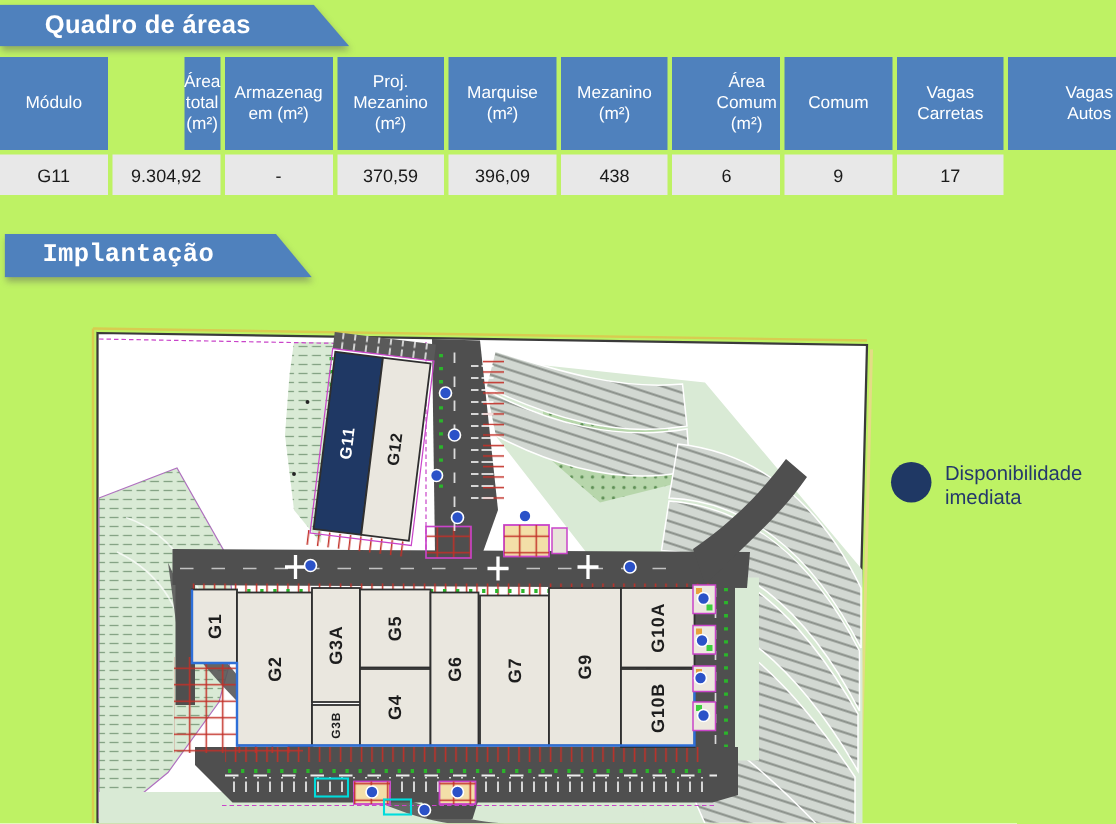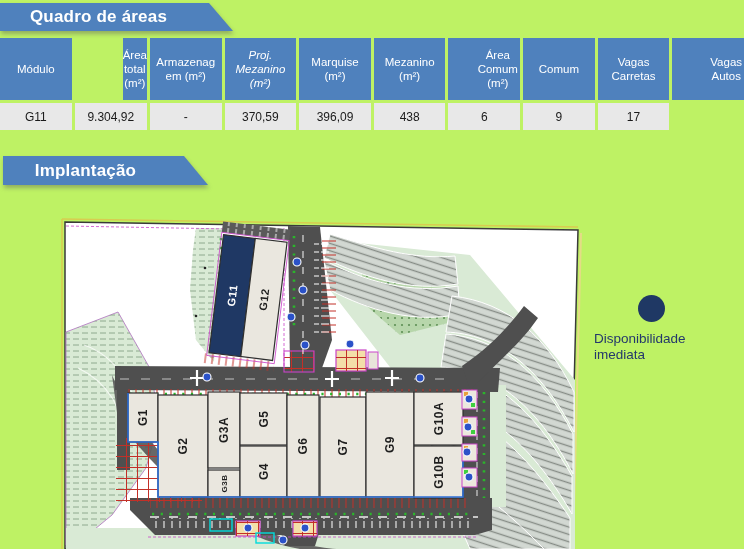--- a/index.html
+++ b/index.html
@@ -7,34 +7,34 @@
         font-family:"Liberation Sans",sans-serif;}
 
   
   .banner{position:absolute;left:0;background:#4f81bd;color:#fff;font-weight:bold;
           font-size:17px;display:flex;align-items:center;justify-content:center;
           clip-path:polygon(0 0,calc(100% - 24px) 0,100% 100%,0 100%);
           letter-spacing:.2px;}
   .banner-wrap{position:absolute;filter:drop-shadow(1px 3px 2px rgba(90,90,90,.45));}
   #banner-quadro-wrap{top:3px;left:0;}
   #banner-quadro{position:relative;width:233px;height:28px;padding-right:36px;box-sizing:border-box;}
-  #banner-impl-wrap{top:156px;left:3px;}
+  #banner-impl-wrap{top:156px;left:3px;font-family:Liberation Mono, monospace;}
   #banner-impl{position:relative;width:205px;height:29px;padding-right:40px;box-sizing:border-box;}
 
   
   #areas-table{position:absolute;top:38px;left:0;width:744px;display:grid;
                grid-template-columns:repeat(10,1fr);grid-template-rows:62px 27px;
                column-gap:3px;row-gap:3px;}
   .th{background:#4f81bd;color:#fff;font-size:11.5px;line-height:14px;display:flex;
       align-items:center;justify-content:center;text-align:center;white-space:pre-line;}
   .td{background:#e8e8e8;color:#1a1a1a;font-size:12px;display:flex;align-items:center;
       justify-content:center;}
 
   
-  #legend{position:absolute;left:594px;top:295px;display:flex;align-items:center;gap:9px;flex-direction:column;}
+  #legend{position:absolute;left:594px;top:308px;display:flex;align-items:flex-start;gap:9px;}
   #legend-swatch{width:27px;height:27px;border-radius:50%;background:#1f3864;flex:0 0 auto;}
   #legend-label{width:114px;font-size:13.5px;line-height:16px;color:#24386b;}
 
   
   #plan{position:absolute;left:0;top:0;}
   .bld{fill:#eae7df;stroke:#2f2f2f;stroke-width:1.2;}
   .bld-label{font-family:"Liberation Sans",sans-serif;font-size:12px;font-weight:600;
              fill:#1d1d1d;text-anchor:middle;dominant-baseline:central;letter-spacing:.5px;}
   .gdots{stroke:#2bb52b;stroke-width:2.6;stroke-dasharray:2.2 6.5;fill:none;}
   .mag{stroke:#c944c9;stroke-width:.8;fill:none;stroke-dasharray:3 2;}
@@ -50,21 +50,21 @@
   <div class="banner-wrap" id="banner-quadro-wrap">
     <div class="banner" id="banner-quadro">Quadro de áreas</div>
   </div>
 
   <div id="areas-table">
       <div class="th" style="background: rgb(79, 129, 189); color: rgb(255, 255, 255);">Módulo</div>
       <div class="th" style="background: rgb(79, 129, 189); color: rgb(255, 255, 255); margin-left: 48px;">Área total
 (m²)</div>
       <div class="th" style="background: rgb(79, 129, 189); color: rgb(255, 255, 255);">Armazenag
 em (m²)</div>
-      <div class="th" style="background: rgb(79, 129, 189); color: rgb(255, 255, 255); font-style: italic;">Proj.
+      <div class="th" style="background: rgb(79, 129, 189); color: rgb(255, 255, 255);">Proj.
 Mezanino
 (m²)</div>
       <div class="th" style="background: rgb(79, 129, 189); color: rgb(255, 255, 255);">Marquise
 (m²)</div>
       <div class="th" style="background: rgb(79, 129, 189); color: rgb(255, 255, 255);">Mezanino
 (m²)</div>
       <div class="th" style="background: rgb(79, 129, 189); color: rgb(255, 255, 255); padding-left: 27px;">Área
 Comum
 (m²)</div>
       <div class="th" style="background: rgb(79, 129, 189); color: rgb(255, 255, 255);">Comum</div>

